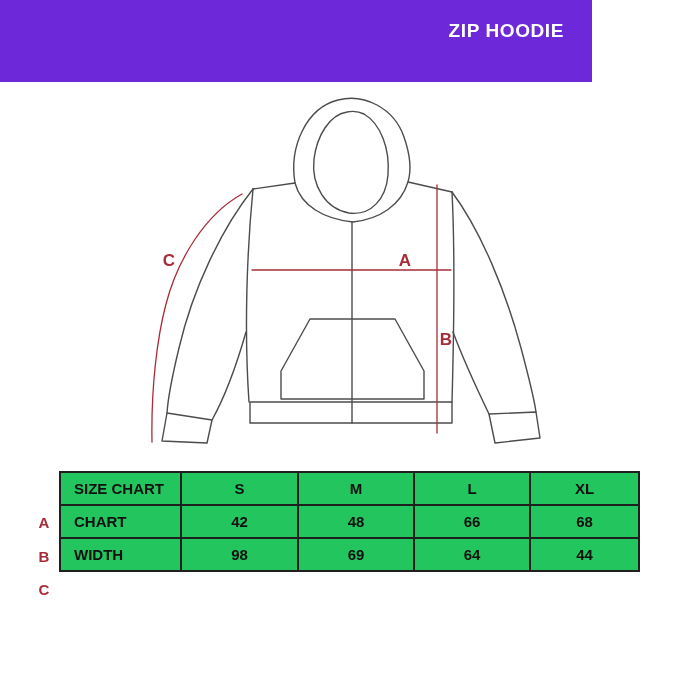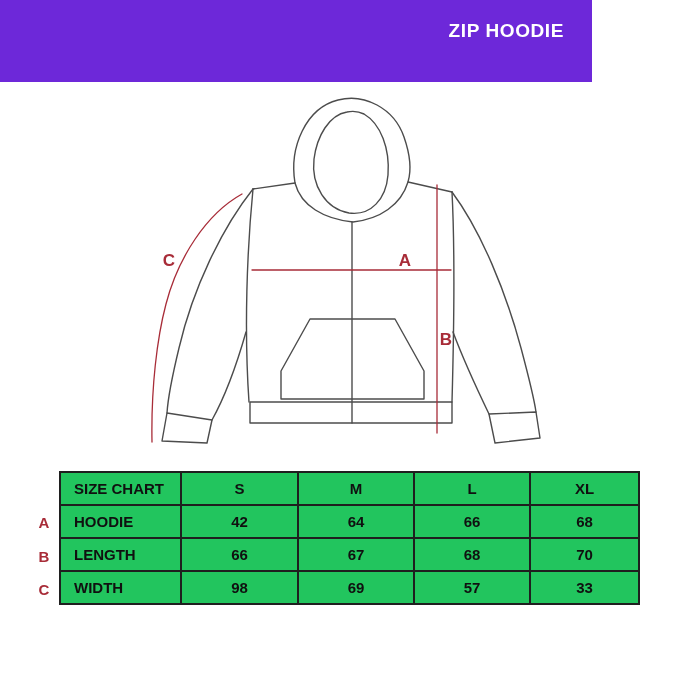--- a/index.html
+++ b/index.html
@@ -133,34 +133,27 @@
     <tr>
       <th class="rowhead">SIZE CHART</th>
       <th>S</th>
       <th>M</th>
       <th>L</th>
       <th>XL</th>
     </tr>
   </thead>
   <tbody>
     <tr>
-      <td class="rowhead">HOODIE</td>
+      <td class="rowhead">CHART</td>
       <td>42</td>
-      <td>64</td>
+      <td>48</td>
       <td>66</td>
       <td>68</td>
-    </tr>
-    <tr>
-      <td class="rowhead">LENGTH</td>
-      <td>66</td>
-      <td>67</td>
-      <td>68</td>
-      <td>70</td>
     </tr>
     <tr>
       <td class="rowhead">WIDTH</td>
       <td>98</td>
       <td>69</td>
-      <td>57</td>
-      <td>33</td>
+      <td>64</td>
+      <td>44</td>
     </tr>
   </tbody>
 </table>
 
 </body></html>

